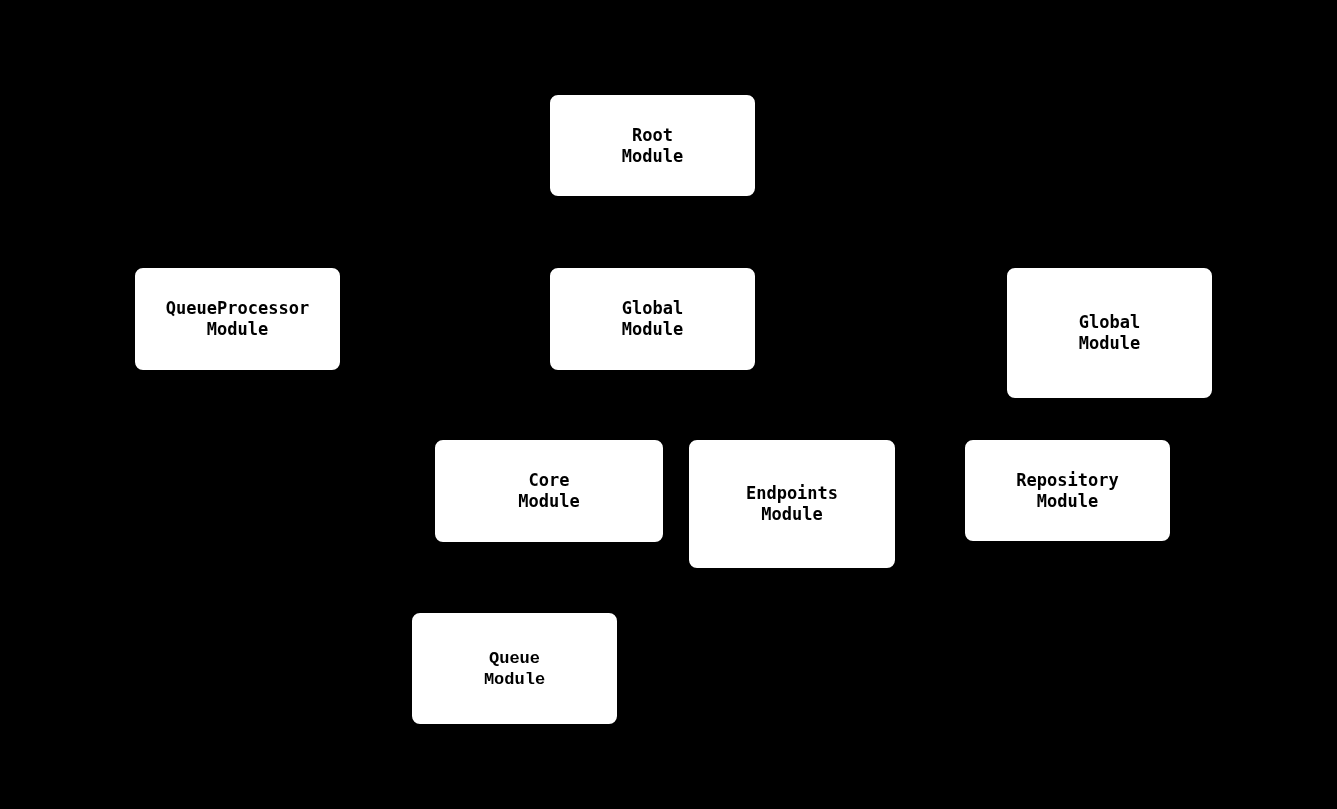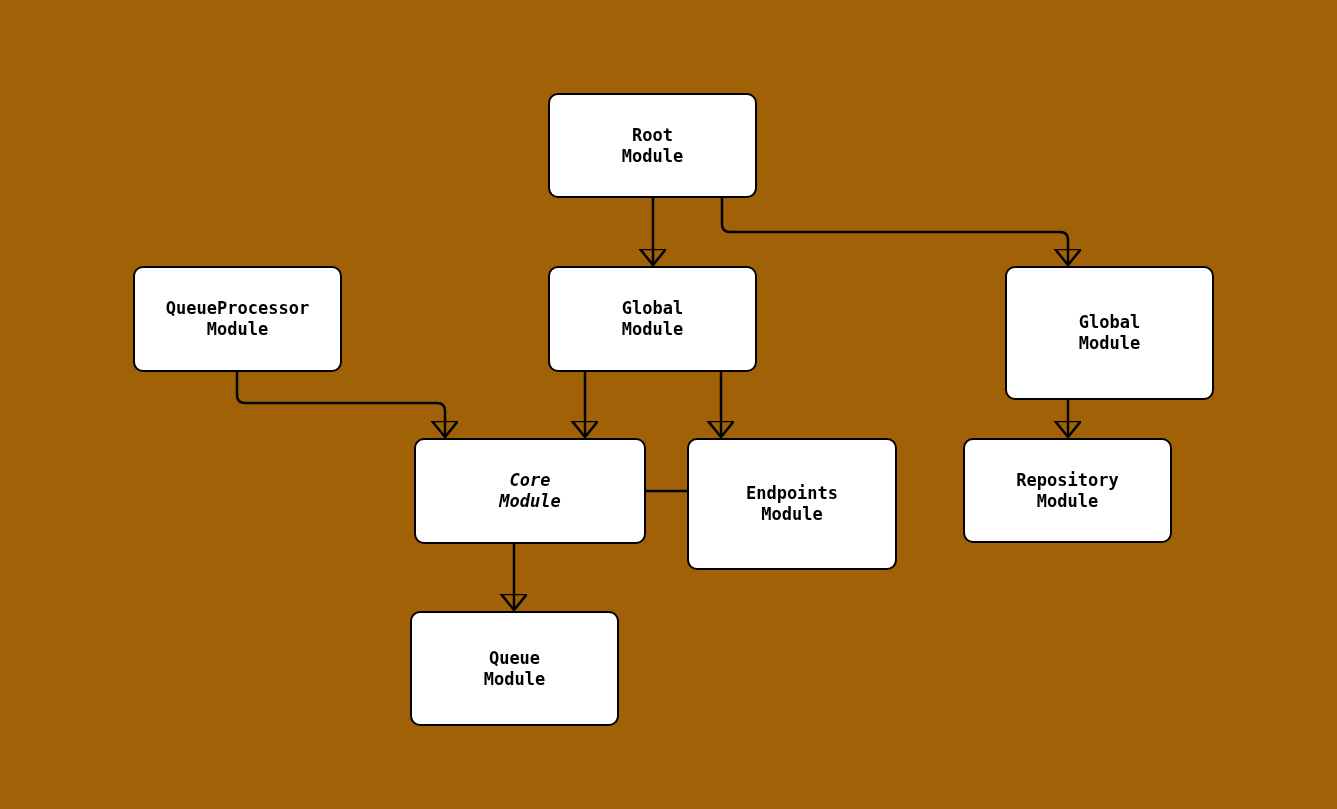--- a/index.html
+++ b/index.html
@@ -4,21 +4,21 @@
 <style>
   html, body {
     margin: 0;
     padding: 0;
     background: #ffffff;
   }
   .canvas {
     position: relative;
     width: 1337px;
     height: 809px;
-    background: #a16207;
+    background: #000000;
     overflow: hidden;
     font-family: "DejaVu Sans Mono", "Liberation Mono", monospace;
   }
   .edges-layer {
     position: absolute;
     left: 0;
     top: 0;
     pointer-events: none;
   }
   .edges-layer path {
@@ -77,33 +77,33 @@
   <div class="node" style="left:548px; top:266px; width:209px; height:106px;">
     <span>Global</span>
     <span>Module</span>
   </div>
 
   <div class="node" style="left:1005px; top:266px; width:209px; height:134px;">
     <span>Global</span>
     <span>Module</span>
   </div>
 
-  <div class="node" style="left:414px; top:438px; width:232px; height:106px;font-style:italic;">
+  <div class="node" style="left:433px; top:438px; width:232px; height:106px;">
     <span>Core</span>
     <span>Module</span>
   </div>
 
   <div class="node" style="left:687px; top:438px; width:210px; height:132px;">
     <span>Endpoints</span>
     <span>Module</span>
   </div>
 
   <div class="node" style="left:963px; top:438px; width:209px; height:105px;">
     <span>Repository</span>
     <span>Module</span>
   </div>
 
-  <div class="node" style="left:410px; top:611px; width:209px; height:115px;">
+  <div class="node" style="left:410px; top:611px; width:209px; height:115px;font-family:Liberation Mono, monospace;">
     <span>Queue</span>
     <span>Module</span>
   </div>
 
 </div>
 
 </body></html>

